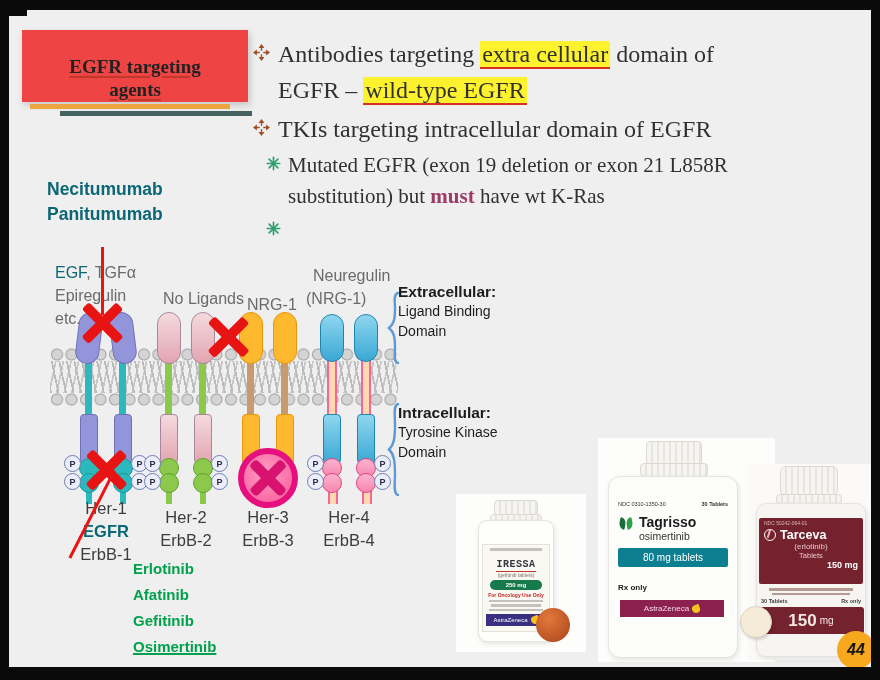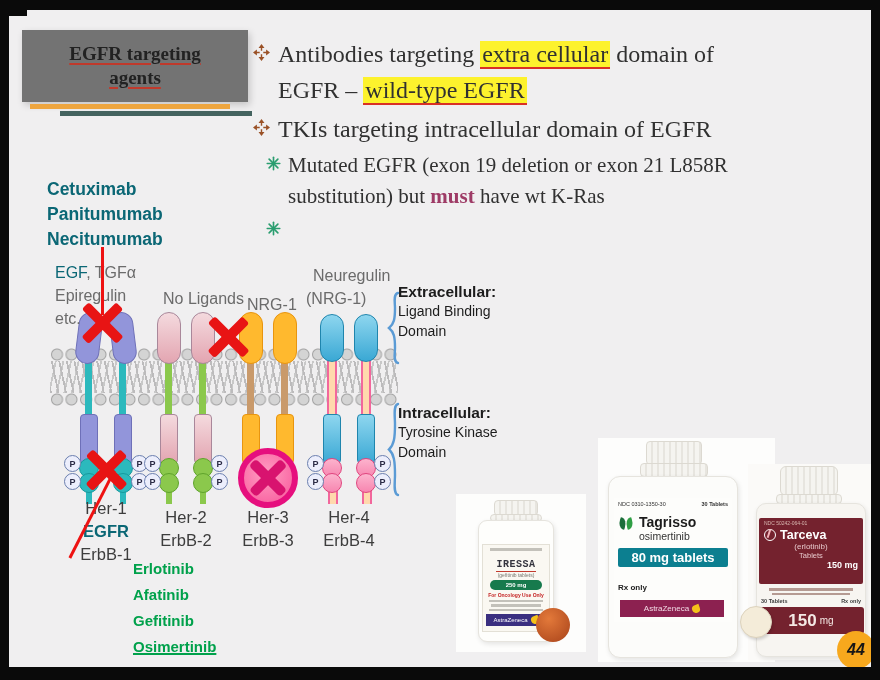--- a/index.html
+++ b/index.html
@@ -3,23 +3,23 @@
 <meta charset="utf-8">
 <style>
   html,body{margin:0;padding:0;background:#000;}
   #stage{position:relative;width:880px;height:680px;background:#0a0a0a;overflow:hidden;
          font-family:"Liberation Sans",sans-serif;}
   .slide{position:absolute;inset:0;background:#f0eff0;}
   .abs{position:absolute;}
   
   .bar{position:absolute;background:#0a0a0a;z-index:60;}
   
-  .title-card{left:22px;top:30px;width:226px;height:72px;background:#737373;
+  .title-card{left:22px;top:30px;width:226px;height:72px;background:#ef4444;
               box-shadow:2px 3px 7px rgba(0,0,0,.18);display:flex;flex-direction:column;
-              align-items:center;justify-content:center;z-index:5;}
+              align-items:center;justify-content:flex-end;z-index:5;}
   .title-line{font-family:"Liberation Serif",serif;font-weight:bold;font-size:19px;color:#222;
               line-height:1.25;text-decoration:underline;text-decoration-color:#c0392b;
               text-decoration-thickness:2px;text-underline-offset:3px;}
   .bar-orange{left:30px;top:104px;width:200px;height:5px;background:#eda53f;z-index:5;}
   .bar-teal{left:60px;top:111px;width:192px;height:5px;background:#44635f;z-index:5;}
   
   .serif{font-family:"Liberation Serif",serif;color:#313131;}
   .b-main{font-size:24px;line-height:36px;}
   .b-sub{font-size:21px;line-height:31px;}
   .hl{background:#fdf22d;border-bottom:2.5px solid #d93025;padding:0 2px;}
@@ -129,23 +129,22 @@
     <div><span>Antibodies targeting </span><span class="hl">extra cellular</span><span> domain of</span></div>
     <div><span>EGFR – </span><span class="hl">wild-type EGFR</span></div>
   </div>
   <div class="abs serif b-main" style="left:278px;top:111px;width:590px;z-index:5">TKIs targeting intracellular domain of EGFR</div>
   <div class="abs serif b-sub" style="left:288px;top:150px;width:580px;z-index:5">
     <div><span>Mutated EGFR (exon 19 deletion or exon 21 L858R</span></div>
     <div><span>substitution) but </span><span class="must">must</span><span> have wt K-Ras</span></div>
   </div>
 
   <div class="abs mab-list">
-    <div>Cetuximab</div>
+    <div>Necitumumab</div>
     <div>Panitumumab</div>
-    <div>Necitumumab</div>
   </div>
 
   <div class="abs glabel" style="left:55px;top:261px;">
     <div><span class="teal">EGF</span><span>, TGFα</span></div>
     <div>Epiregulin</div>
     <div>etc.</div>
   </div>
   <div class="abs glabel" style="left:163px;top:287px;">No Ligands</div>
   <div class="abs glabel" style="left:247px;top:293px;">NRG-1</div>
   <div class="abs glabel" style="left:313px;top:264px;">
@@ -313,21 +312,21 @@
         <span style="font-weight:bold">30 Tablets</span>
       </div>
       <div style="display:flex;align-items:center;margin-top:7px">
         <span style="display:inline-block;width:16px;height:14px;position:relative">
           <i style="position:absolute;left:1px;top:3px;width:7px;height:11px;background:#1b6e3a;border-radius:0 80% 0 80%;transform:rotate(18deg)"></i>
           <i style="position:absolute;left:8px;top:3px;width:7px;height:11px;background:#2f9e44;border-radius:80% 0 80% 0;transform:rotate(-18deg)"></i>
         </span>
         <span style="font-size:14px;font-weight:bold;color:#1c1c1c;margin-left:5px">Tagrisso</span>
       </div>
       <div style="font-size:10.5px;color:#333;margin-left:21px">osimertinib</div>
-      <div class="band" style="width:110px;height:19px;background:#0c7f90;border-radius:2px;margin-top:6px;font-size:13px;font-weight:bold">80 mg tablets</div>
+      <div class="band" style="width:110px;height:19px;background:#0c7f90;border-radius:2px;margin-top:6px;font-size:10px;font-weight:normal">80 mg tablets</div>
       <div style="font-size:8px;font-weight:bold;color:#222;margin-top:16px">Rx only</div>
       <div class="band" style="width:104px;height:17px;background:#8c2150;margin:8px 0 0 2px;font-size:8px;color:#f2d9e4">
         <span>AstraZeneca</span>
         <span class="az-swoosh"></span>
       </div>
     </div>
   </div>
 
   <div class="abs photo" style="left:748px;top:464px;width:128px;height:196px;background:#fbfaf8">
     <div class="cap-b" style="left:32px;top:2px;width:58px;height:30px;border-radius:6px"></div>

